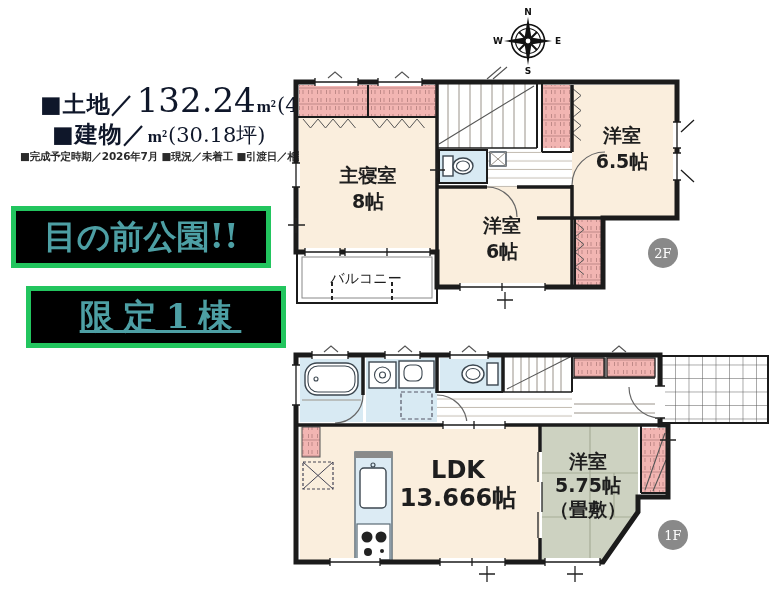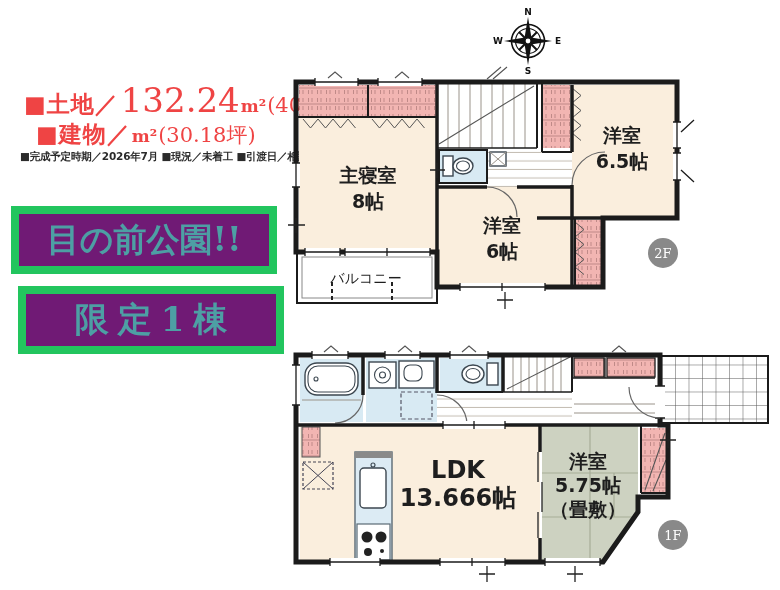--- a/index.html
+++ b/index.html
@@ -1,28 +1,28 @@
 <!DOCTYPE html>
 <html><head>
 <meta charset="utf-8">
 <style>
   html,body{margin:0;padding:0;background:#fff;}
   .canvas{position:relative;width:780px;height:590px;background:#ffffff;overflow:hidden;
           font-family:"DejaVu Sans","Liberation Sans",sans-serif;}
   .abs{position:absolute;}
   
-  .spec-line{display:flex;align-items:baseline;color:#ef4444;font-family:"DejaVu Serif","Liberation Serif",serif;white-space:nowrap;}
+  .spec-line{display:flex;align-items:baseline;color:#0f172a;font-family:"DejaVu Serif","Liberation Serif",serif;white-space:nowrap;margin-left:16px;}
   .s-pre{font-size:23px;font-weight:600;letter-spacing:1px;}
   .s-val{font-size:34px;font-weight:500;margin-left:2px;text-align:center;}
-  .s-unit{font-size:17px;font-weight:600;margin:0 1px 0 1px;}
+  .s-unit{font-size:17px;font-weight:600;margin:0 1px 0 1px;font-family:Liberation Serif, serif;}
   .s-tsubo{font-size:21px;font-weight:500;}
   .details{color:#2b2b2b;font-size:10.5px;font-weight:700;line-height:19px;letter-spacing:-0.2px;white-space:nowrap;}
   
-  .badge{width:250px;height:52px;border:8px solid #22c55e;display:flex;align-items:center;justify-content:center;
-         color:#4d9fa4;font-family:"DejaVu Serif","Liberation Serif",serif;font-weight:700;background:#701a75;}
+  .badge{width:250px;height:52px;border:5px solid #22c55e;display:flex;align-items:center;justify-content:center;
+         color:#4d9fa4;font-family:"DejaVu Serif","Liberation Serif",serif;font-weight:700;background:#000000;}
   .badge1{font-size:33px;letter-spacing:0px;}
   .badge2{font-size:34px;letter-spacing:9px;text-indent:9px;}
   
   svg text{font-family:"DejaVu Sans","Liberation Sans",sans-serif;}
   .rm{font-size:19px;font-weight:600;fill:#1e1e1e;text-anchor:middle;}
   .rm-xl{font-size:24px;font-weight:600;fill:#1e1e1e;text-anchor:middle;}
   .rm-s{font-size:14px;font-weight:500;fill:#1e1e1e;text-anchor:middle;}
   .fl{fill:#ffffff;font-size:13px;text-anchor:middle;font-family:"DejaVu Serif","Liberation Serif",serif;}
   .cmp{font-size:9px;font-weight:700;fill:#111;text-anchor:middle;}
   .w5{stroke:#1b1b1b;stroke-width:5;fill:none;stroke-linejoin:miter;}
@@ -54,21 +54,21 @@
       <span class="s-unit">m²</span>
       <span class="s-tsubo">(30.18坪)</span>
   </div>
   <div class="abs details" style="left:20px;top:147px;">
     <div>■完成予定時期／2026年7月 ■現況／未着工 ■引渡日／相談</div>
   </div>
 
   <div class="abs badge badge1" style="left:11px;top:206px;">
     <span>目の前公園!!</span>
   </div>
-  <div class="abs badge badge2" style="left:18px;top:286px;">
+  <div class="abs badge badge2" style="left:26px;top:286px;text-decoration:underline;">
     <span>限定1棟</span>
   </div>
 
   <svg class="abs" style="left:0;top:0;" width="780" height="590" viewBox="0 0 780 590">
     <defs>
       <pattern id="closetHatch" width="9" height="16" patternUnits="userSpaceOnUse">
         <rect width="9" height="16" fill="#f2b5b2"></rect>
         <line x1="2.5" y1="2" x2="2.5" y2="6" stroke="#c08a88" stroke-width="1"></line>
         <line x1="6" y1="2" x2="6" y2="6" stroke="#c08a88" stroke-width="1"></line>
         <line x1="2.5" y1="10" x2="2.5" y2="14" stroke="#c08a88" stroke-width="1"></line>

